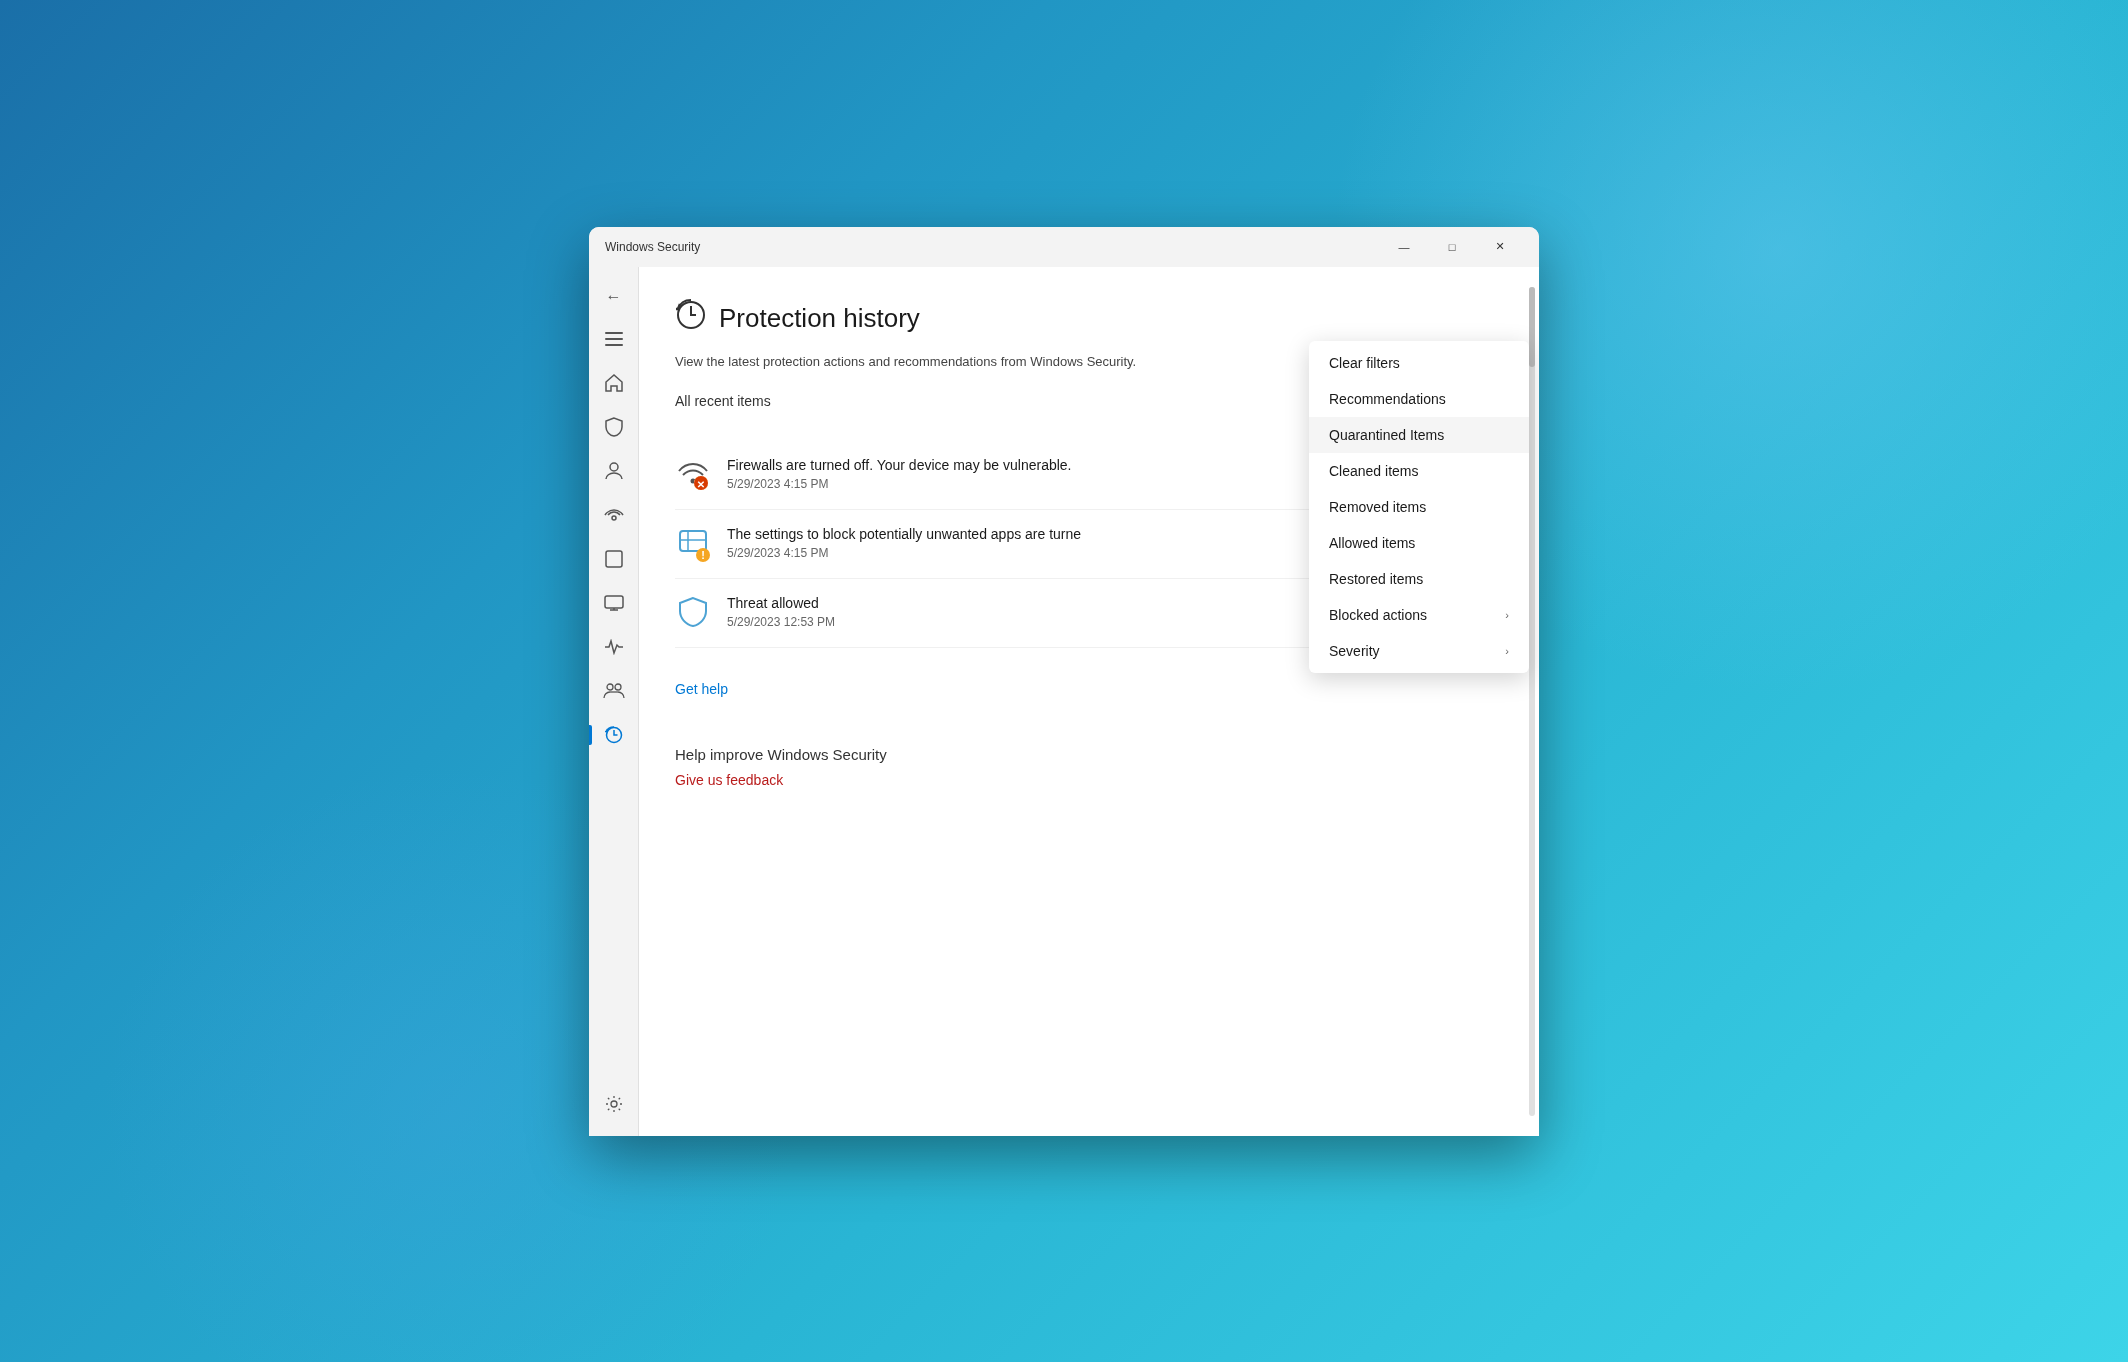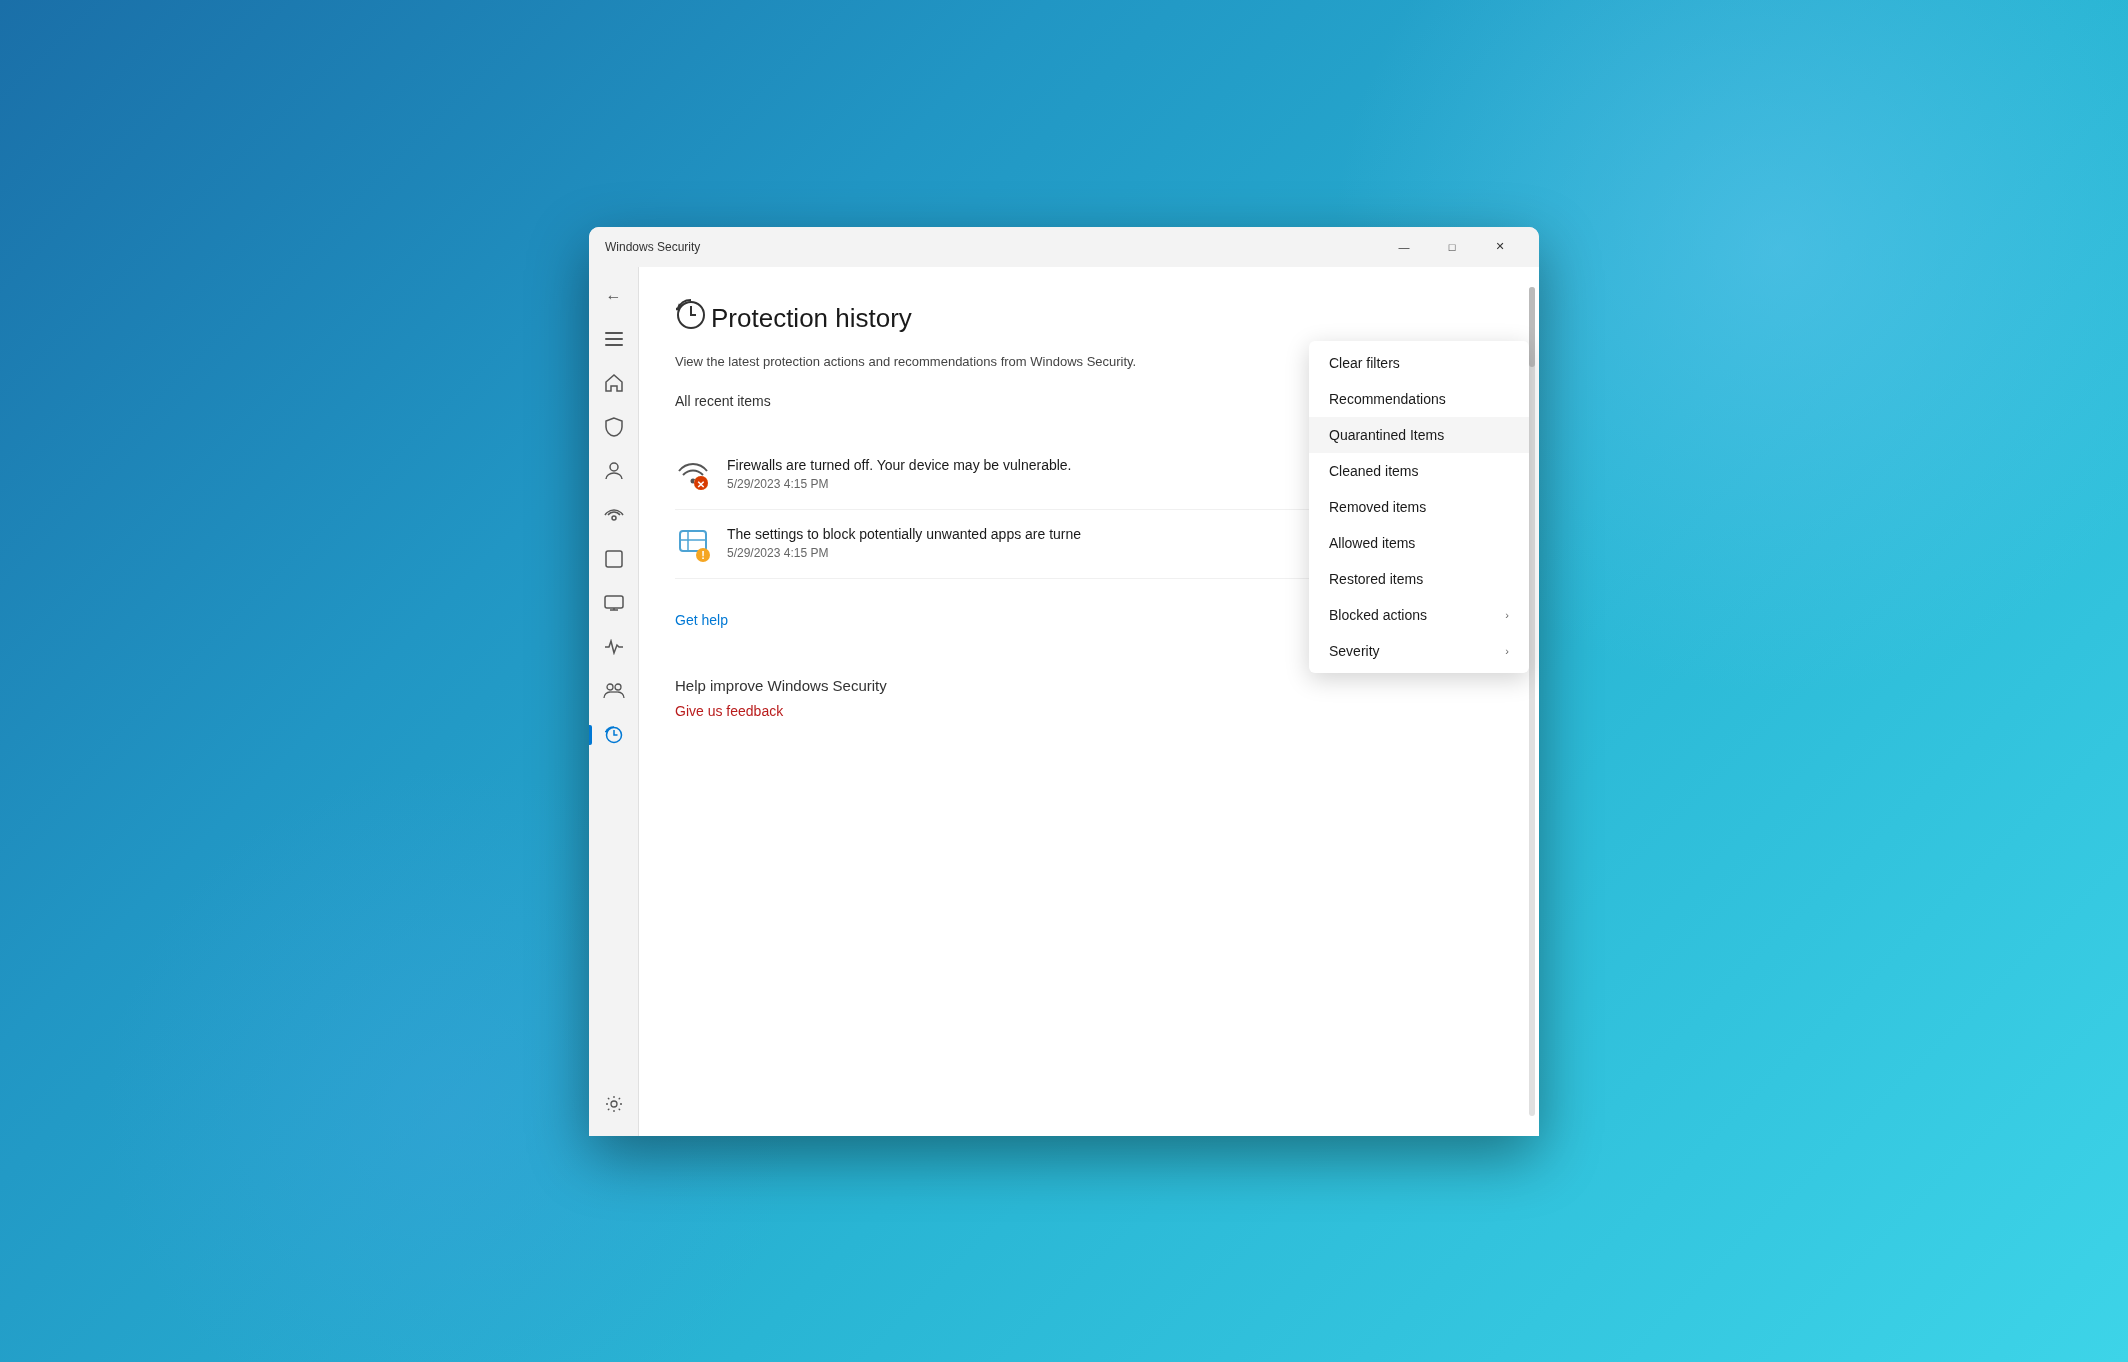--- a/index.html
+++ b/index.html
@@ -136,21 +136,21 @@
       flex: 1;
       background: white;
       padding: 32px 36px;
       overflow-y: auto;
       position: relative;
     }
 
     .page-header {
       display: flex;
       align-items: center;
-      gap: 4px;
+      gap: 12px;
       margin-bottom: 16px;
     }
     .page-header-icon {
       font-size: 28px;
       color: #333;
     }
     .page-title {
       font-size: 26px;
       font-weight: 300;
       color: #1a1a1a;
@@ -440,20 +440,31 @@
             <circle cx="28" cy="29" r="7" fill="#f5a623"></circle>
             <text x="28" y="33" text-anchor="middle" font-size="11" fill="white" font-weight="bold">!</text>
           </svg>
         </div>
         <div class="history-text">
           <div class="history-main">The settings to block potentially unwanted apps are turne</div>
           <div class="history-date">5/29/2023 4:15 PM</div>
         </div>
       </div>
 
+      <div class="history-item">
+        <div class="history-icon">
+          <svg width="36" height="36" viewBox="0 0 36 36" fill="none">
+            <path d="M18 3L5 8V16C5 23 10.5 29.5 18 31C25.5 29.5 31 23 31 16V8L18 3Z" stroke="#4da3d4" stroke-width="2" fill="none"></path>
+          </svg>
+        </div>
+        <div class="history-text">
+          <div class="history-main">Threat allowed</div>
+          <div class="history-date">5/29/2023 12:53 PM</div>
+        </div>
+      </div>
 
       <div class="help-section">
         <a class="help-link">Get help</a>
       </div>
 
       <div class="improve-section">
         <div class="improve-title">Help improve Windows Security</div>
         <a class="improve-link">Give us feedback</a>
       </div>
 

